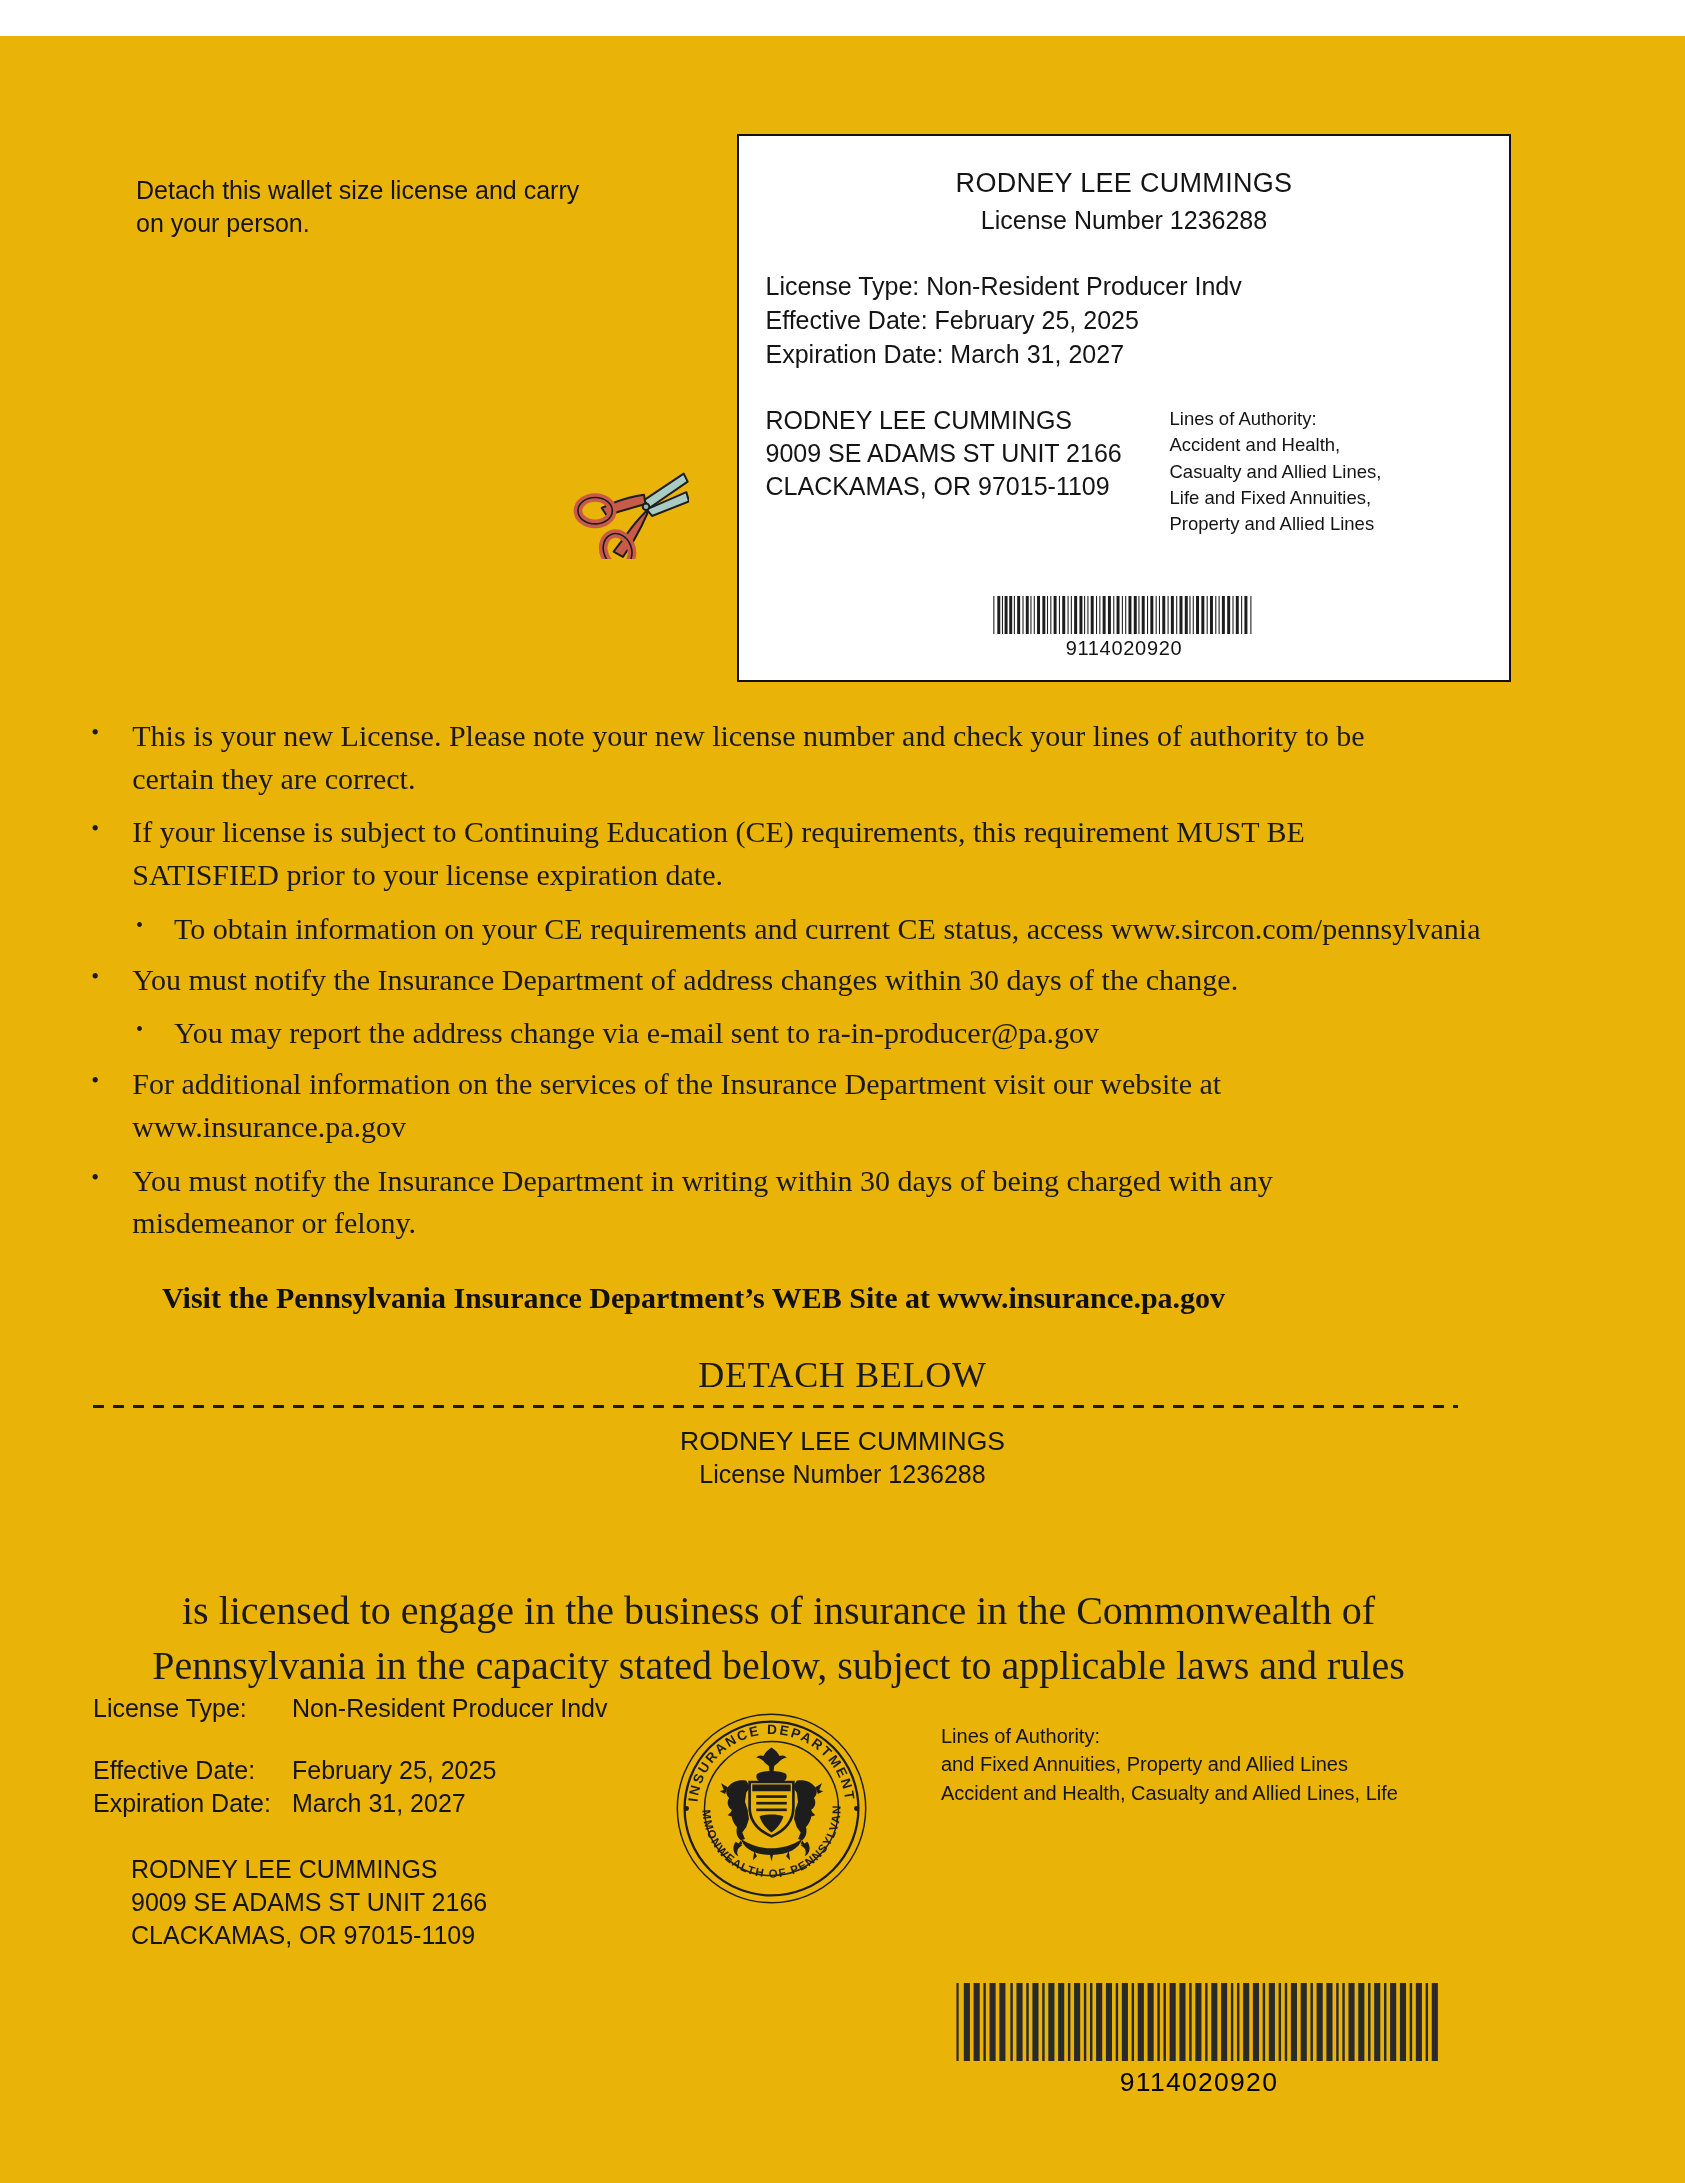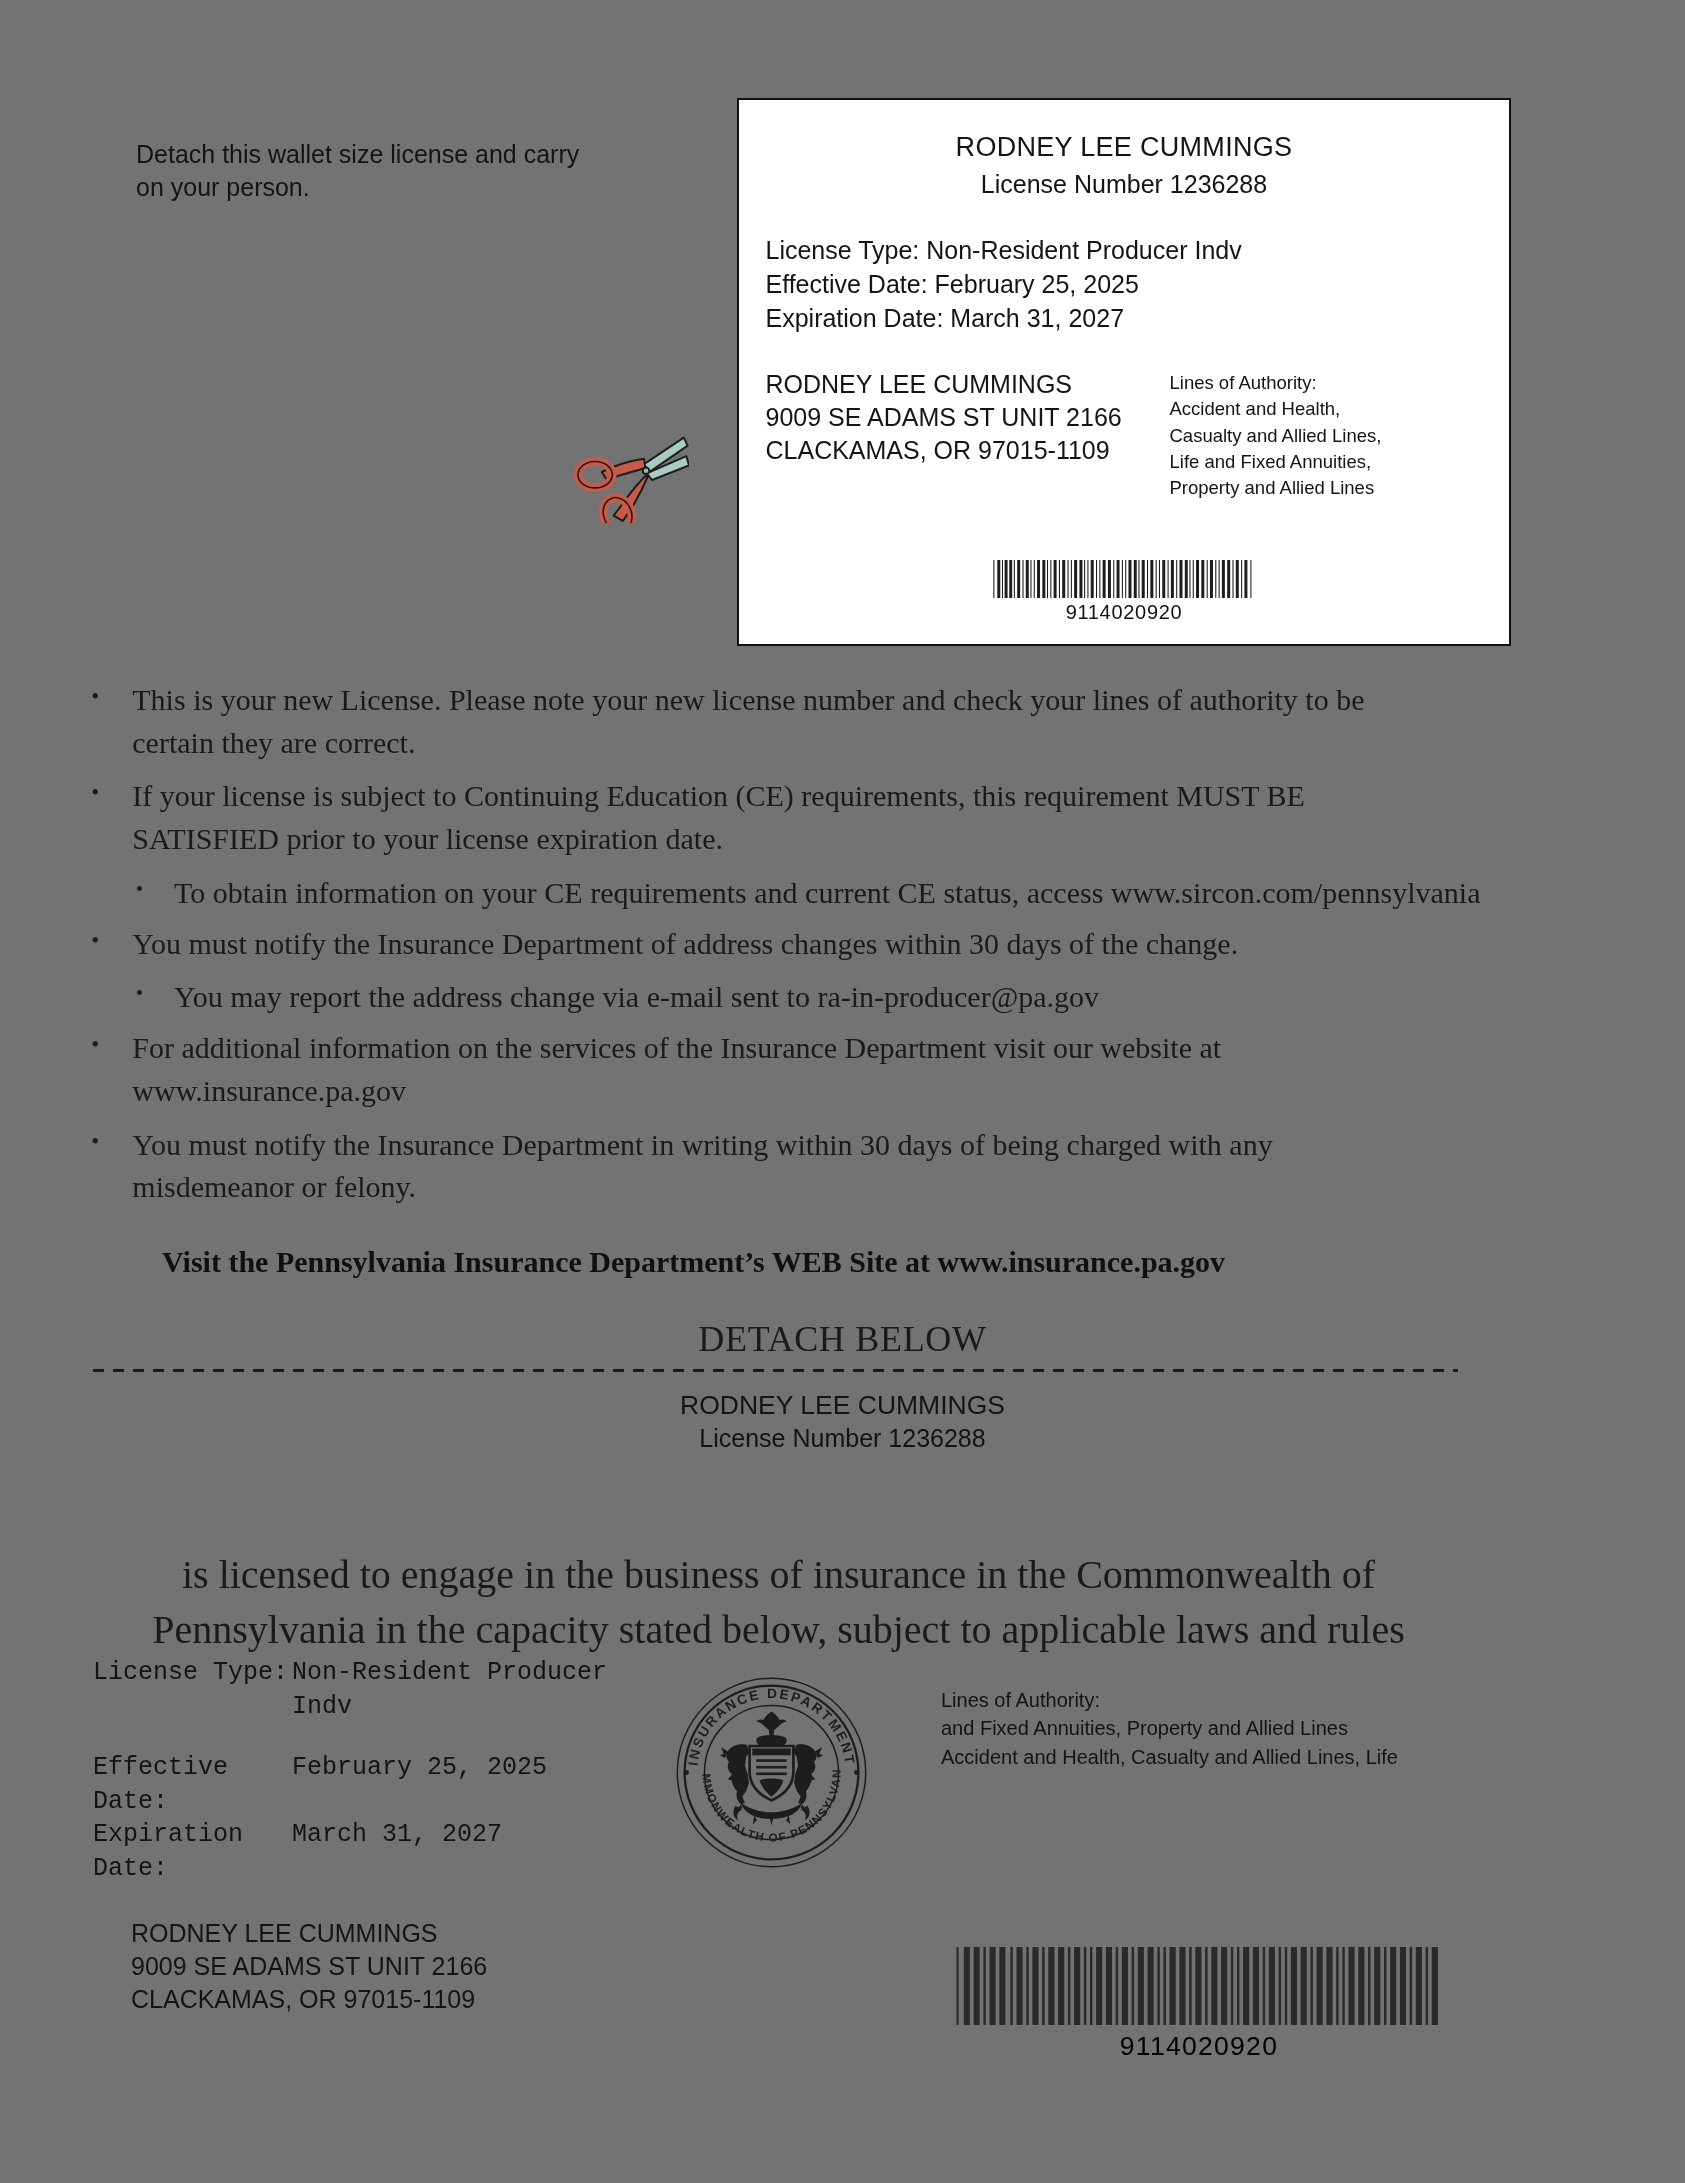--- a/index.html
+++ b/index.html
@@ -11,21 +11,22 @@
     width: 1685px;
     height: 2183px;
     position: relative;
     font-family: "Liberation Serif", serif;
     color: #000000;
     overflow: hidden;
   }
   .page {
     position: absolute;
     inset: 0;
-    background: #737373;
+    background: #eab308;
+    margin-top: 36px;
   }
 
   
   .detach-note {
     position: absolute;
     left: 136px;
     top: 138px;
     width: 464px;
     font-family: "Liberation Sans", sans-serif;
     font-size: 25px;
@@ -231,21 +232,20 @@
     width: 570px;
     font-family: "Liberation Sans", sans-serif;
     font-size: 25px;
     color: #141414;
   }
   .det-grid {
     display: grid;
     grid-template-columns: 199px auto;
     row-gap: 0px;
     line-height: 1.34;
-    font-family: Liberation Mono, monospace;
   }
   .det-gap { height: 28px; grid-column: 1 / span 2; }
   .lower-address {
     margin-top: 32px;
     margin-left: 38px;
     line-height: 1.32;
     white-space: pre-line;
   }
 
   

